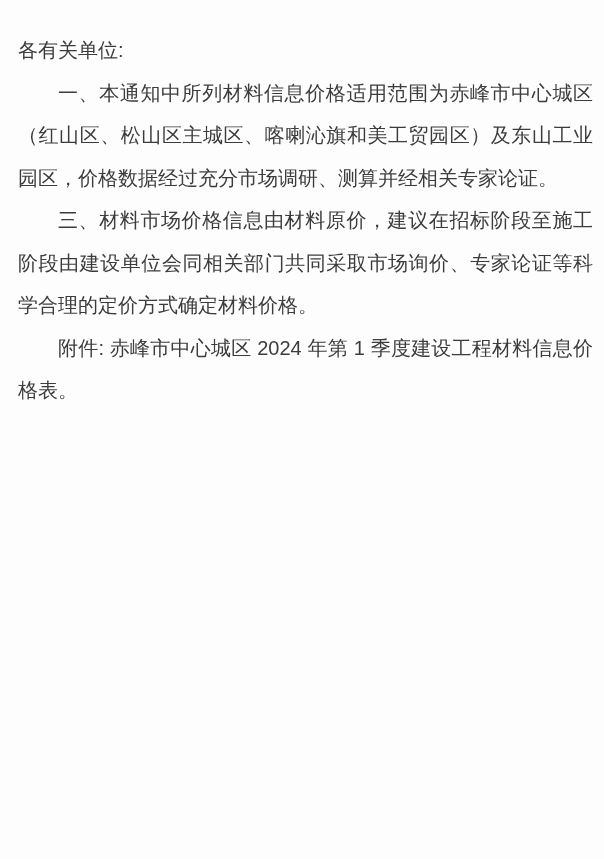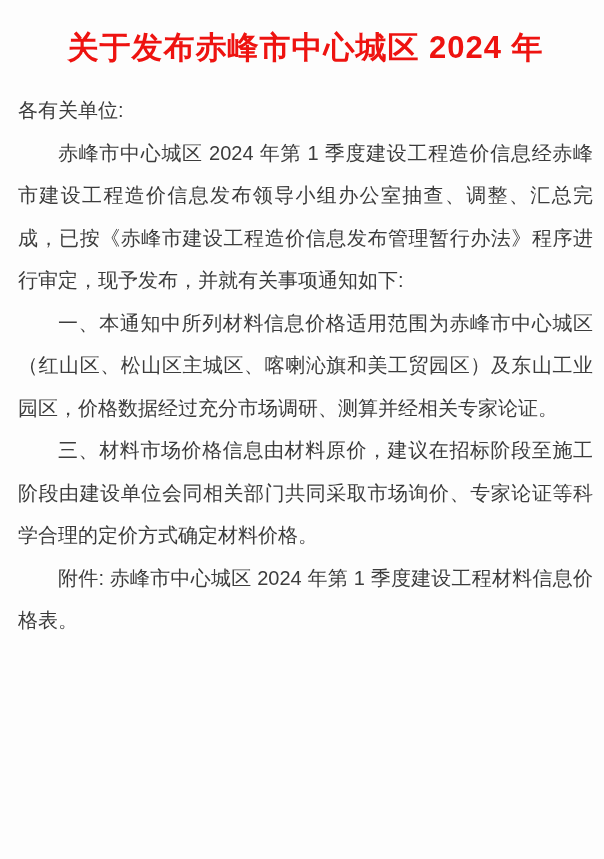--- a/index.html
+++ b/index.html
@@ -39,24 +39,22 @@
   .para {
     text-indent: 2em;
   }
 </style>
 </head>
 <body>
 
 <div class="page">
 
   <div class="title-block">
-    <div>关于发布赤峰市中心城区 2024 年</div>
   </div>
 
   <div class="body-block">
     <p class="salutation">各有关单位:</p>
-    <p class="para">赤峰市中心城区 2024 年第 1 季度建设工程造价信息经赤峰市建设工程造价信息发布领导小组办公室抽查、调整、汇总完成，已按《赤峰市建设工程造价信息发布管理暂行办法》程序进行审定，现予发布，并就有关事项通知如下:</p>
     <p class="para">一、本通知中所列材料信息价格适用范围为赤峰市中心城区（红山区、松山区主城区、喀喇沁旗和美工贸园区）及东山工业园区，价格数据经过充分市场调研、测算并经相关专家论证。</p>
     <p class="para">三、材料市场价格信息由材料原价，建议在招标阶段至施工阶段由建设单位会同相关部门共同采取市场询价、专家论证等科学合理的定价方式确定材料价格。</p>
     <p class="para">附件: 赤峰市中心城区 2024 年第 1 季度建设工程材料信息价格表。</p>
   </div>
 
 </div>
 
 </body></html>

